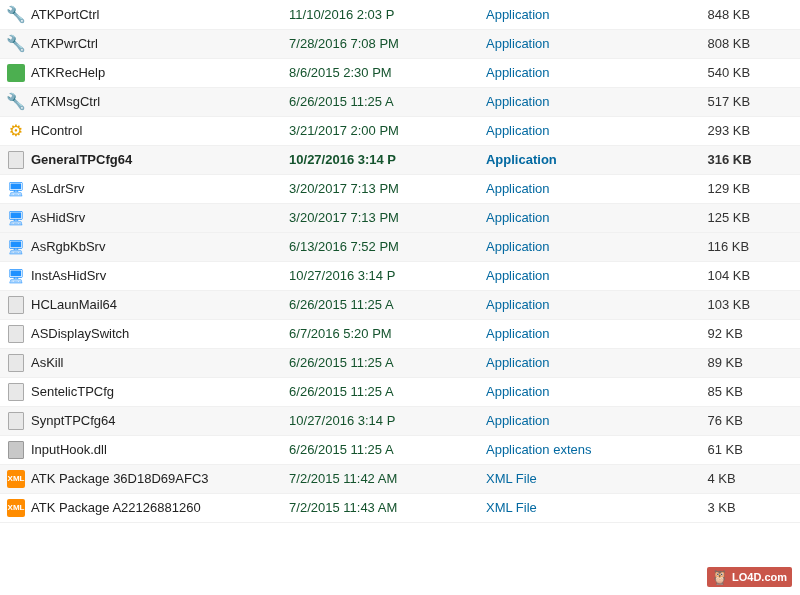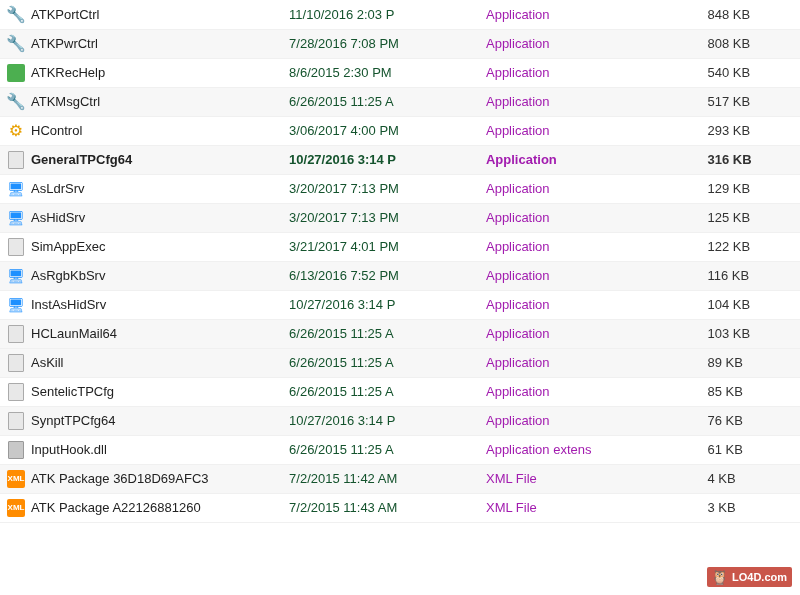--- a/index.html
+++ b/index.html
@@ -38,21 +38,21 @@
     .col-name {
       width: 230px;
       padding-left: 4px;
     }
     .col-date {
       width: 160px;
       color: #555;
     }
     .col-type {
       width: 180px;
-      color: #a21caf;
+      color: #0369a1;
     }
     .col-size {
       width: 80px;
       color: #333;
       padding-right: 16px;
     }
     .name-cell {
       display: flex;
       align-items: center;
       gap: 5px;
@@ -150,21 +150,21 @@
   </tr>
         <tr style="background: rgb(255, 255, 255);">
     <td class="col-name">
       <div class="name-cell">
         <span class="file-icon">
                 <span style="color:#e8a000;font-size:16px;">⚙</span>
               </span>
         <span>HControl</span>
       </div>
     </td>
-    <td class="col-date date-col">3/06/2017 4:00 PM</td>
+    <td class="col-date date-col">3/21/2017 2:00 PM</td>
     <td class="col-type">Application</td>
     <td class="col-size">293 KB</td>
   </tr>
         <tr style="background: rgb(247, 247, 247); font-weight: bold;">
     <td class="col-name">
       <div class="name-cell">
         <span class="file-icon">
                 <span style="display:inline-block;width:16px;height:18px;background:#e8e8e8;border:1px solid #aaa;border-radius:1px;"></span>
               </span>
         <span>GeneralTPCfg64</span>
@@ -193,33 +193,20 @@
         <span class="file-icon">
                 <span style="color:#1e90ff;font-size:14px;">🖥</span>
               </span>
         <span>AsHidSrv</span>
       </div>
     </td>
     <td class="col-date date-col">3/20/2017 7:13 PM</td>
     <td class="col-type">Application</td>
     <td class="col-size">125 KB</td>
   </tr>
-        <tr style="background: rgb(255, 255, 255);">
-    <td class="col-name">
-      <div class="name-cell">
-        <span class="file-icon">
-                <span style="display:inline-block;width:16px;height:18px;background:#e8e8e8;border:1px solid #aaa;border-radius:1px;"></span>
-              </span>
-        <span>SimAppExec</span>
-      </div>
-    </td>
-    <td class="col-date date-col">3/21/2017 4:01 PM</td>
-    <td class="col-type">Application</td>
-    <td class="col-size">122 KB</td>
-  </tr>
         <tr style="background: rgb(247, 247, 247);">
     <td class="col-name">
       <div class="name-cell">
         <span class="file-icon">
                 <span style="color:#1e90ff;font-size:14px;">🖥</span>
               </span>
         <span>AsRgbKbSrv</span>
       </div>
     </td>
     <td class="col-date date-col">6/13/2016 7:52 PM</td>
@@ -244,20 +231,33 @@
       <div class="name-cell">
         <span class="file-icon">
                 <span style="display:inline-block;width:16px;height:18px;background:#e8e8e8;border:1px solid #aaa;border-radius:1px;"></span>
               </span>
         <span>HCLaunMail64</span>
       </div>
     </td>
     <td class="col-date date-col">6/26/2015 11:25 A</td>
     <td class="col-type">Application</td>
     <td class="col-size">103 KB</td>
+  </tr>
+        <tr style="background: rgb(255, 255, 255);">
+    <td class="col-name">
+      <div class="name-cell">
+        <span class="file-icon">
+                <span style="display:inline-block;width:16px;height:18px;background:#e8e8e8;border:1px solid #aaa;border-radius:1px;"></span>
+              </span>
+        <span>ASDisplaySwitch</span>
+      </div>
+    </td>
+    <td class="col-date date-col">6/7/2016 5:20 PM</td>
+    <td class="col-type">Application</td>
+    <td class="col-size">92 KB</td>
   </tr>
         <tr style="background: rgb(247, 247, 247);">
     <td class="col-name">
       <div class="name-cell">
         <span class="file-icon">
                 <span style="display:inline-block;width:16px;height:18px;background:#e8e8e8;border:1px solid #aaa;border-radius:1px;"></span>
               </span>
         <span>AsKill</span>
       </div>
     </td>

